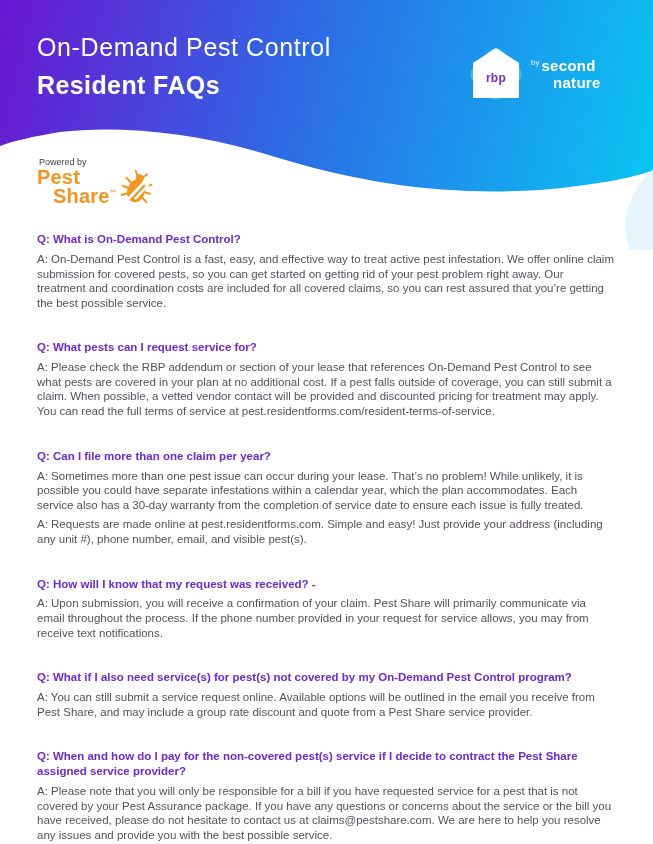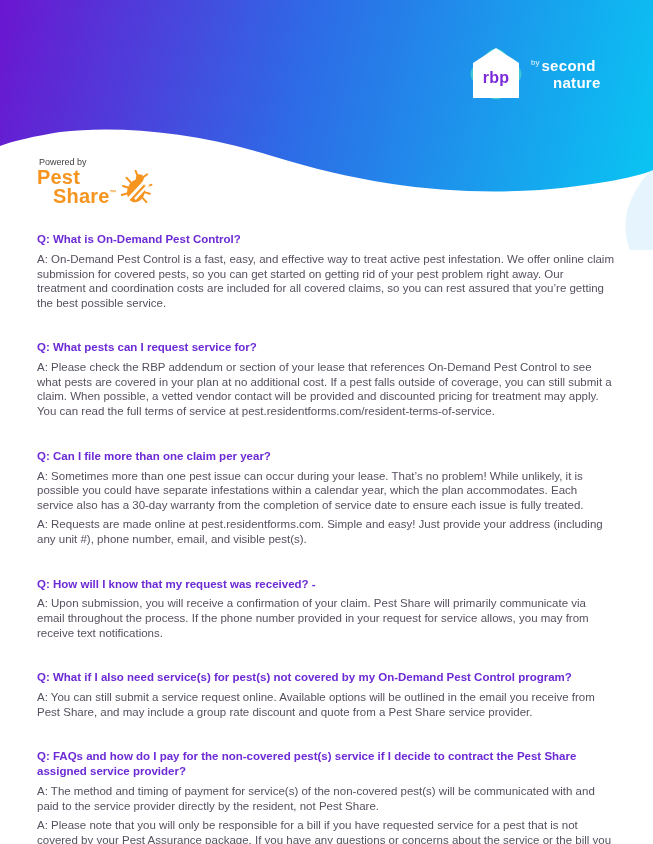--- a/index.html
+++ b/index.html
@@ -28,21 +28,21 @@
   .rbp-diamond {
     position: absolute; left: 5px; top: 7px; width: 42px; height: 42px;
     background: #3bc8d2; border-radius: 10px; transform: rotate(45deg);
   }
   .rbp-house {
     position: absolute; left: 3px; top: 2px; width: 46px; height: 50px;
     background: #ffffff;
     clip-path: polygon(50% 0%, 100% 30%, 100% 100%, 0% 100%, 0% 30%);
     display: flex; align-items: center; justify-content: center;
   }
-  .rbp-text { color: #7b2ad9; font-weight: 700; font-size: 16px; margin-top: 9px; letter-spacing: 0.3px; }
+  .rbp-text { color: #7b2ad9; font-weight: 700; font-size: 12px; margin-top: 9px; letter-spacing: 0.3px; }
 
   .sn-lockup { margin-left: 9px; color: #ffffff; line-height: 1; }
   .sn-by { font-size: 8px; font-weight: 400; vertical-align: 6px; margin-right: 2px; opacity: 0.9; }
   .sn-word { font-size: 15px; font-weight: 700; letter-spacing: 0.3px; }
   .sn-line2 { margin-left: 22px; margin-top: 1px; }
 
   
   .powered-by { position: absolute; left: 37px; top: 157px; }
   .pb-label { font-size: 9px; color: #3f3d40; font-weight: 400; margin-left: 2px; }
   .ps-row { display: flex; align-items: flex-end; margin-top: 1px; }
@@ -86,20 +86,24 @@
 
       <path d="M653,168 C626,196 620,224 630,250 L653,250 Z" fill="#e6f5fd"></path>
 
       <path d="M0,0 H653 V170
                C640,176 600,185 540,190
                C455,195 372,187 272,156
                C196,132 118,125 60,132
                C36,136 12,141 0,146 Z" fill="url(#hg)"></path>
     </svg>
 
+    <div class="header-titles">
+      <div class="title-line1">On-Demand Pest Control</div>
+      <div class="title-line2">Resident FAQs</div>
+    </div>
 
     <div class="rbp-lockup">
       <div class="rbp-badge">
         <div class="rbp-diamond"></div>
         <div class="rbp-house">
           <span class="rbp-text">rbp</span>
         </div>
       </div>
       <div class="sn-lockup">
         <div>
@@ -158,21 +162,20 @@
     </div>
     <div class="faq-item">
       <p class="faq-q">Q: How will I know that my request was received? -</p>
       <p class="faq-a">A: Upon submission, you will receive a confirmation of your claim. Pest Share will primarily communicate via email throughout the process. If the phone number provided in your request for service allows, you may from receive text notifications.</p>
     </div>
     <div class="faq-item">
       <p class="faq-q">Q: What if I also need service(s) for pest(s) not covered by my On-Demand Pest Control program?</p>
       <p class="faq-a">A: You can still submit a service request online. Available options will be outlined in the email you receive from Pest Share, and may include a group rate discount and quote from a Pest Share service provider.</p>
     </div>
     <div class="faq-item">
-      <p class="faq-q">Q: FAQs and how do I pay for the non-covered pest(s) service if I decide to contract the Pest Share assigned service provider?</p>
-      <p class="faq-a">A: The method and timing of payment for service(s) of the non-covered pest(s) will be communicated with and paid to the service provider directly by the resident, not Pest Share.</p>
+      <p class="faq-q">Q: When and how do I pay for the non-covered pest(s) service if I decide to contract the Pest Share assigned service provider?</p>
     </div>
     <div class="faq-item">
       <p class="faq-a">A: Please note that you will only be responsible for a bill if you have requested service for a pest that is not covered by your Pest Assurance package. If you have any questions or concerns about the service or the bill you have received, please do not hesitate to contact us at claims@pestshare.com. We are here to help you resolve any issues and provide you with the best possible service.</p>
     </div>
   </div>
 
 </div>
 
 </body></html>

